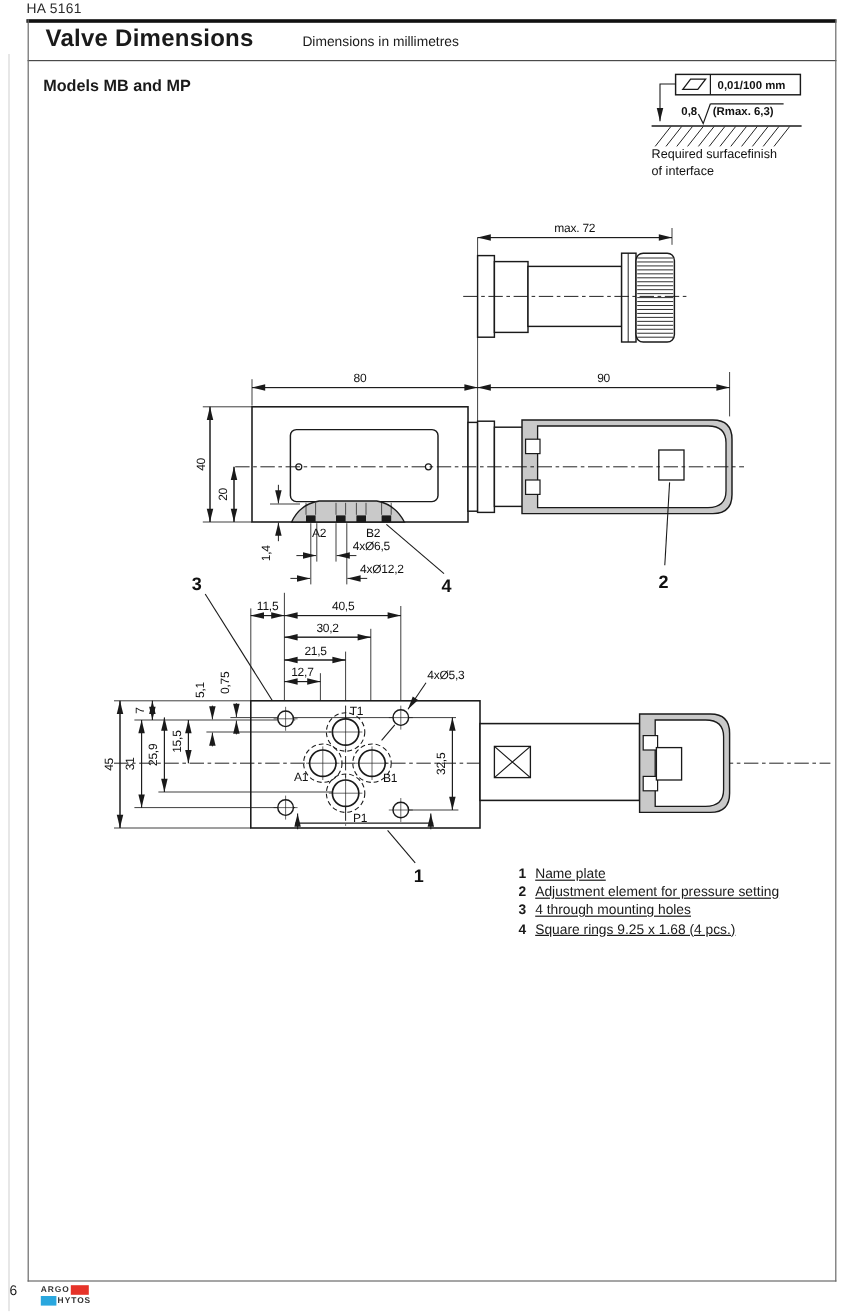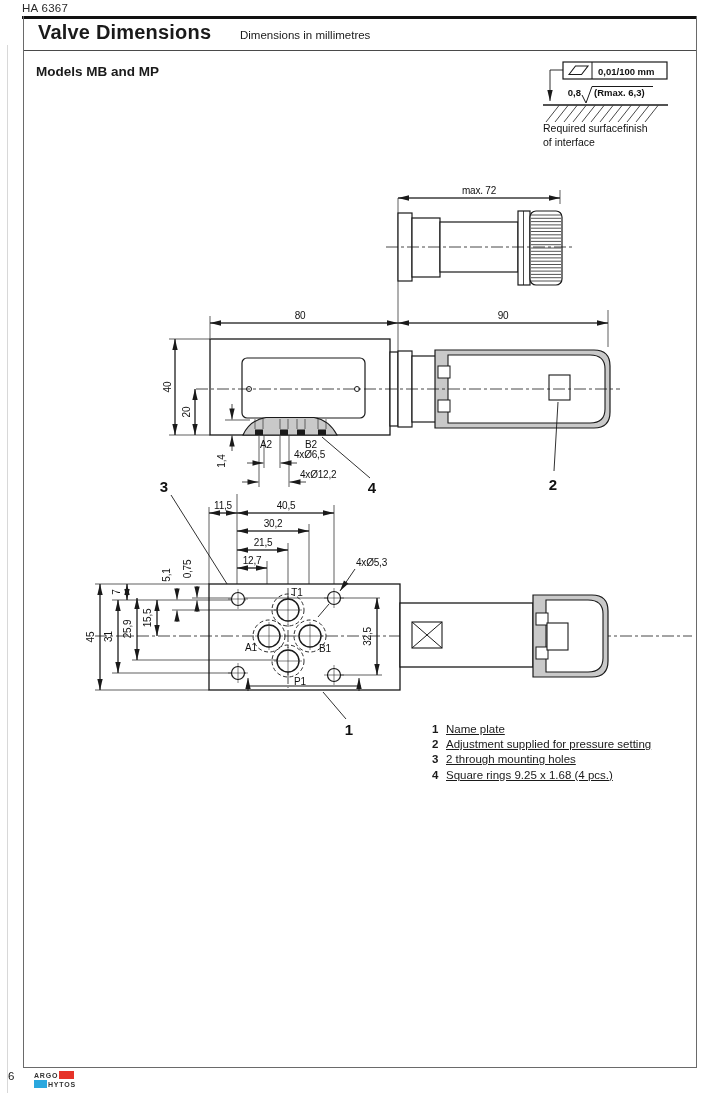--- a/index.html
+++ b/index.html
@@ -2,21 +2,21 @@
 <html><head>
 <meta charset="utf-8">
 <style>
   html,body{margin:0;padding:0;background:#ffffff;}
   .page{position:relative;width:703px;height:1093px;background:#fff;overflow:hidden;
         font-family:"Liberation Sans",sans-serif;color:#1a1a1a;}
   .abs{position:absolute;}
   .doc-code{left:22px;top:2px;font-size:11.5px;color:#2a2a2a;letter-spacing:.3px;}
   .top-bar{left:22px;top:16px;width:675px;height:2.6px;background:#111;}
   .title{left:38px;top:21px;font-size:20px;font-weight:bold;letter-spacing:.2px;}
-  .subtitle{left:240px;top:29px;font-size:11.5px;}
+  .subtitle{left:252px;top:29px;font-size:11.5px;}
   .title-underline{left:23px;top:50px;width:674px;height:1px;background:#4a4a4a;}
   .border-left{left:23px;top:16px;width:1px;height:1052px;background:#6a6a6a;}
   .border-right{left:696px;top:16px;width:1px;height:1052px;background:#6a6a6a;}
   .border-bottom{left:23px;top:1067px;width:674px;height:1px;background:#6a6a6a;}
   .page-edge{left:7px;top:45px;width:1px;height:1048px;background:#d8d8d8;}
   .models{left:36px;top:64px;font-size:13.5px;font-weight:bold;}
   .drawing-svg{left:0;top:0;}
   .legend{left:432px;top:722px;font-size:11.5px;line-height:15.2px;}
   .lg-row{display:flex;}
   .lg-num{width:14px;font-weight:bold;flex:0 0 14px;}
@@ -30,21 +30,21 @@
   .dim-t{font-size:10px;letter-spacing:-0.2px;}
   .dim-b{font-size:9.5px;font-weight:bold;}
   .co-t{font-size:15px;font-weight:bold;}
   .cap-t{font-size:10.5px;}
 </style>
 </head>
 <body>
 
 <div class="page">
 
-  <div class="abs doc-code">HA 6367</div>
+  <div class="abs doc-code">HA 5161</div>
   <div class="abs top-bar"></div>
   <div class="abs title">Valve Dimensions</div>
   <div class="abs subtitle">Dimensions in millimetres</div>
   <div class="abs title-underline"></div>
   <div class="abs border-left"></div>
   <div class="abs border-right"></div>
   <div class="abs border-bottom"></div>
   <div class="abs page-edge"></div>
   <div class="abs models">Models MB and MP</div>
 
@@ -239,25 +239,25 @@
     <text class="co-t" x="349" y="735" text-anchor="middle">1</text>
   </svg>
 
   <div class="abs legend">
     <div class="lg-row">
         <span class="lg-num">1</span>
         <span class="lg-txt">Name plate</span>
       </div>
     <div class="lg-row">
         <span class="lg-num">2</span>
-        <span class="lg-txt">Adjustment supplied for pressure setting</span>
+        <span class="lg-txt">Adjustment element for pressure setting</span>
       </div>
     <div class="lg-row">
         <span class="lg-num">3</span>
-        <span class="lg-txt">2 through mounting holes</span>
+        <span class="lg-txt">4 through mounting holes</span>
       </div>
     <div class="lg-row">
         <span class="lg-num">4</span>
         <span class="lg-txt">Square rings 9.25 x 1.68 (4 pcs.)</span>
       </div>
   </div>
 
   <div class="abs pagenum">6</div>
   <div class="abs logo">
     <div class="logo-r1">

